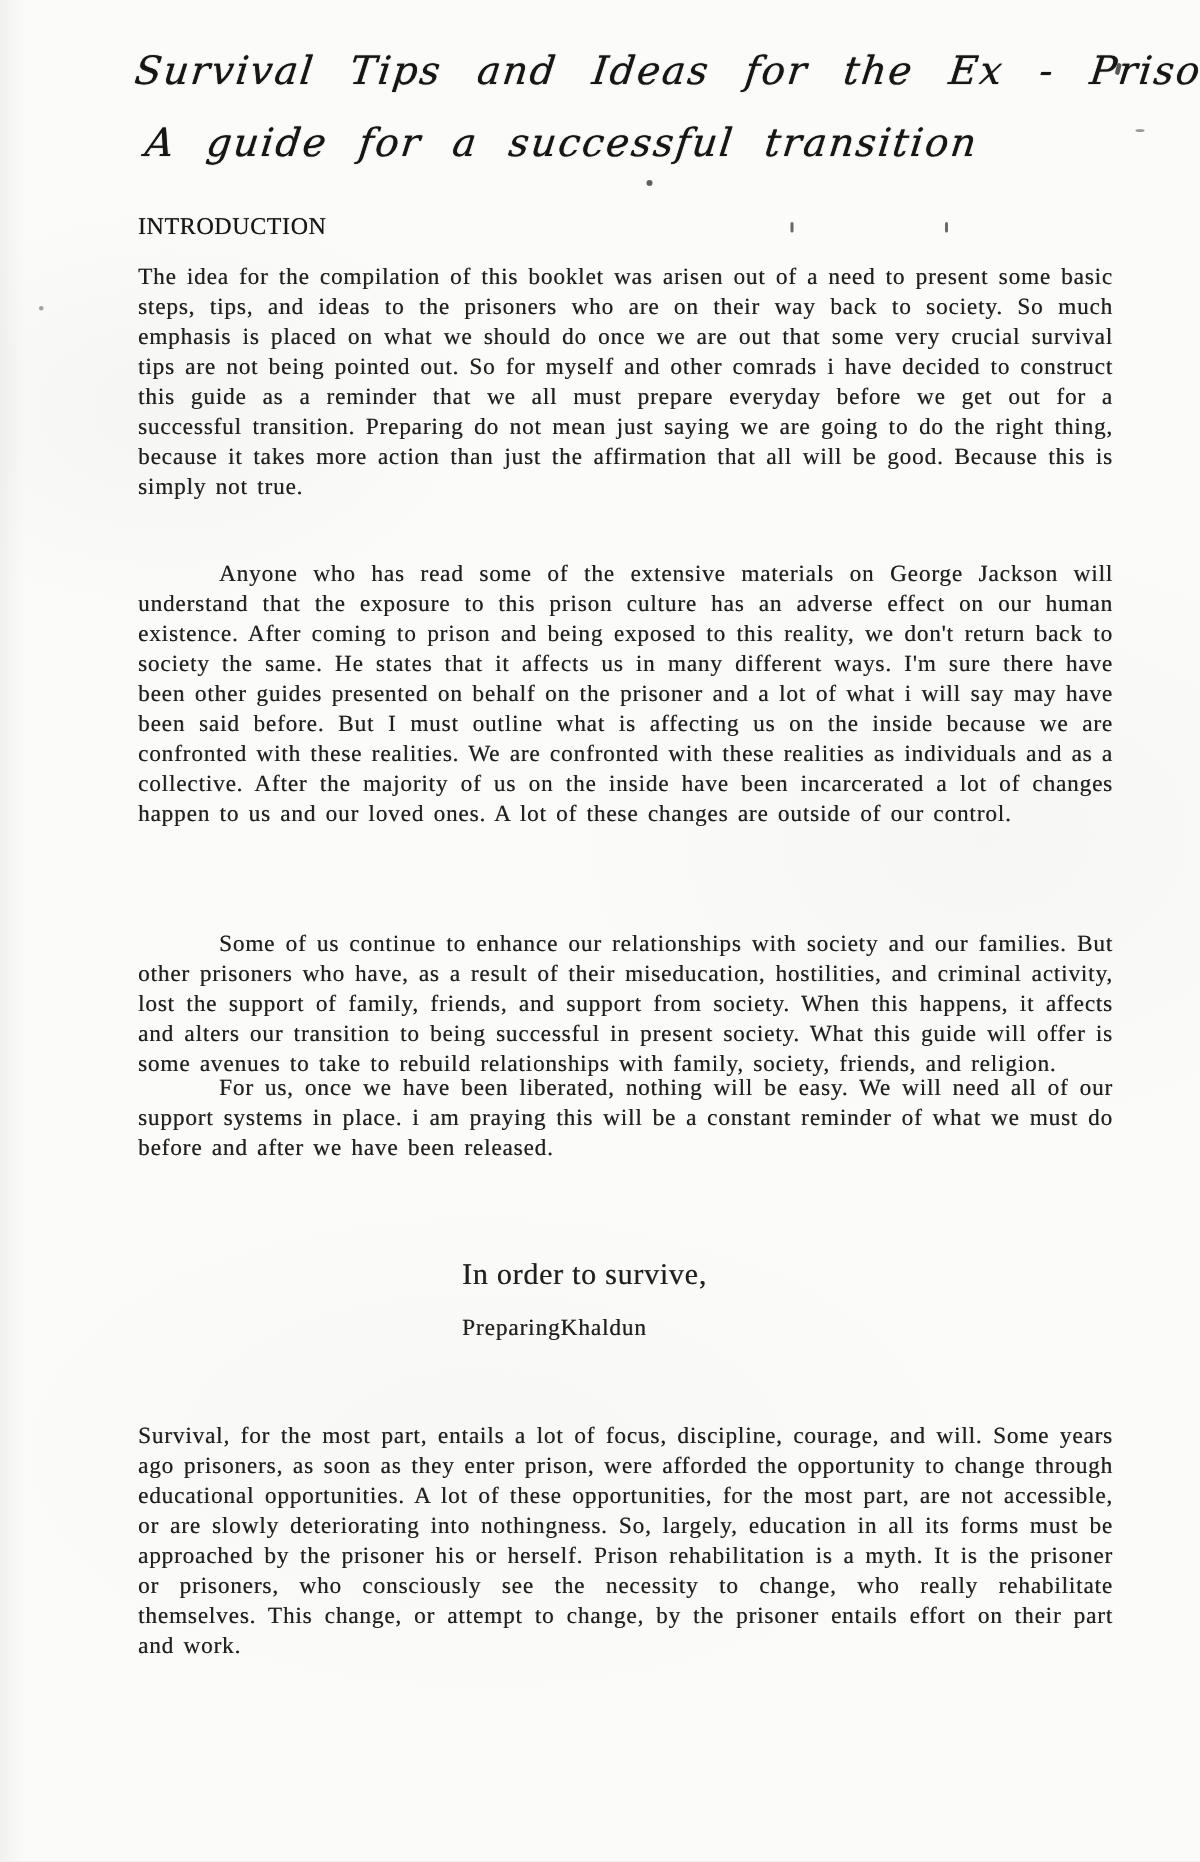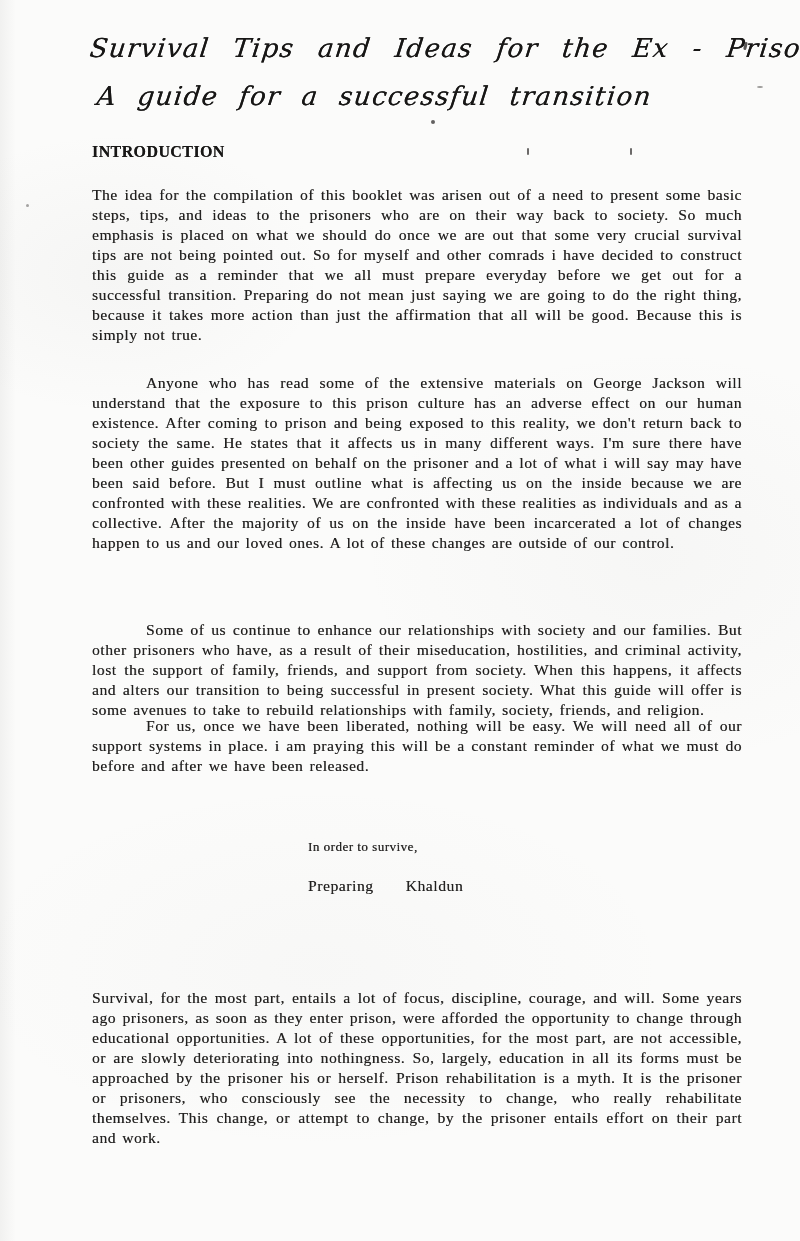--- a/index.html
+++ b/index.html
@@ -36,21 +36,21 @@
     transform: skewX(-7deg);
     text-shadow: 0 0 0.6px rgba(10,10,10,0.85);
   }
   .title-line1 { left: 90px; top: 33px; }
   .title-line2 { left: 97px; top: 81px; word-spacing: 11px; }
 
   
   .heading {
     position: absolute;
     font-size: 16px;
-    font-weight: bold;
+    font-weight: normal;
     letter-spacing: 0.4px;
     color: #181716;
     white-space: nowrap;
     text-shadow: 0 0 0.5px rgba(20,20,20,0.75);
   }
   .heading-intro { left: 92px; top: 143px; }
   .heading-section2 {
     left: 92px; top: 947px;
     text-decoration: underline;
     text-underline-offset: 2px;
@@ -63,44 +63,44 @@
     width: 650px;
     margin: 0;
     font-size: 15.5px;
     line-height: 20px;
     text-align: justify;
     letter-spacing: 0.55px;
     word-spacing: 1.8px;
     color: #201f1e;
     text-shadow: 0.3px 0 0.35px rgba(35,33,32,0.6);
   }
-  .para-1 { top: 185px; }
+  .para-1 { top: 175px; }
   .para-2 { top: 373px; text-indent: 54px; }
   .para-3 { top: 620px; text-indent: 54px; }
   .para-4 { top: 716px; text-indent: 54px; }
-  .para-5 { top: 988px; }
+  .para-5 { top: 948px; }
 
   
   .salutation {
     position: absolute;
     left: 308px;
     top: 839px;
-    font-size: 13px;
+    font-size: 20px;
     letter-spacing: 0.5px;
     text-shadow: 0.3px 0 0.35px rgba(35,33,32,0.6);
   }
   .signature {
     position: absolute;
     left: 308px;
     top: 877px;
     font-size: 15.5px;
     letter-spacing: 0.6px;
     text-shadow: 0.3px 0 0.35px rgba(35,33,32,0.6);
   }
-  .signature .sig-last { margin-left: 32px; }
+  .signature .sig-last { }
 
   
   .speck {
     position: absolute;
     background: #3c3a38;
     border-radius: 50%;
   }
   .speck-comma   { left: 744px; top: 42px;  width: 3px; height: 8px; border-radius: 2px; transform: rotate(14deg); opacity: 0.85; }
   .speck-dash    { left: 757px; top: 86px;  width: 6px; height: 2px; opacity: 0.5; }
   .speck-dot     { left: 431px; top: 120px; width: 4px; height: 4px; opacity: 0.8; }

